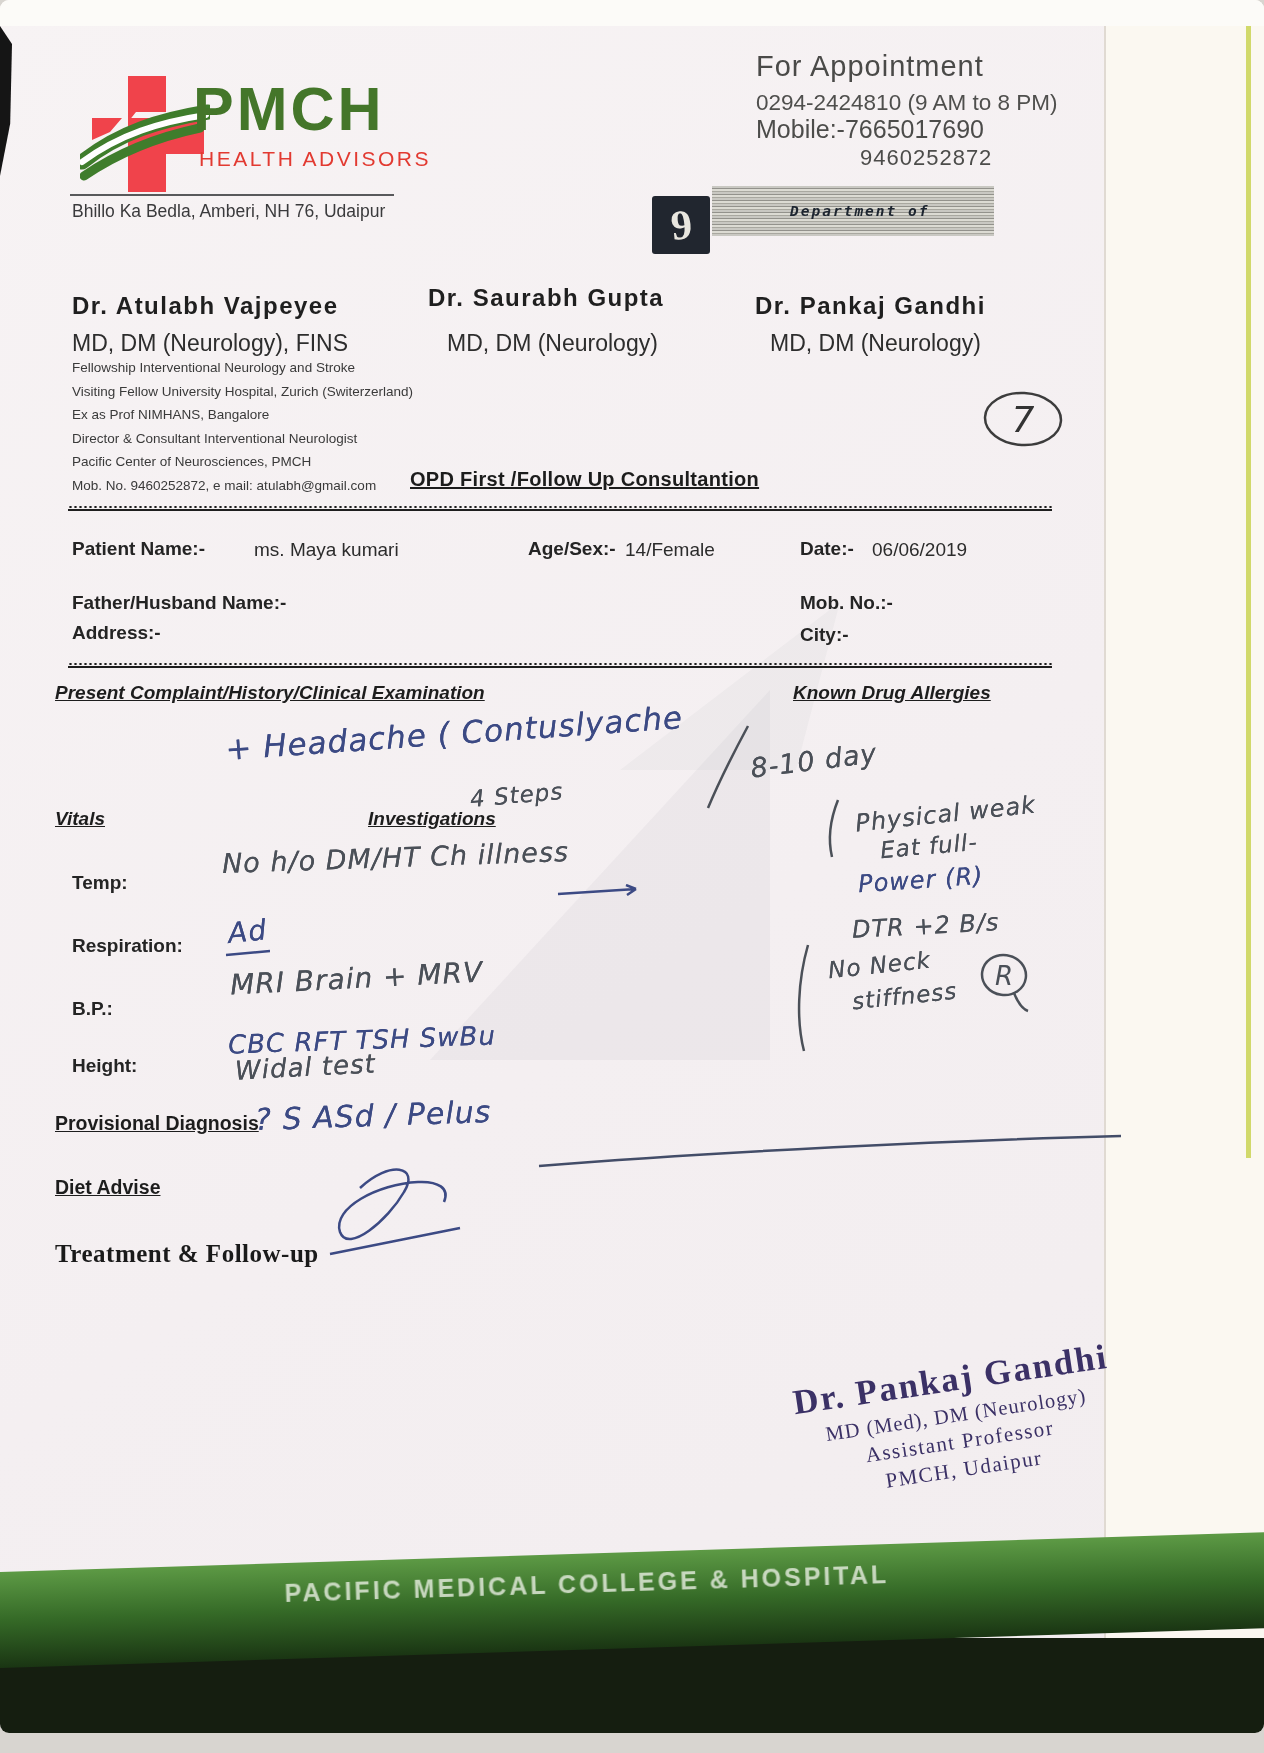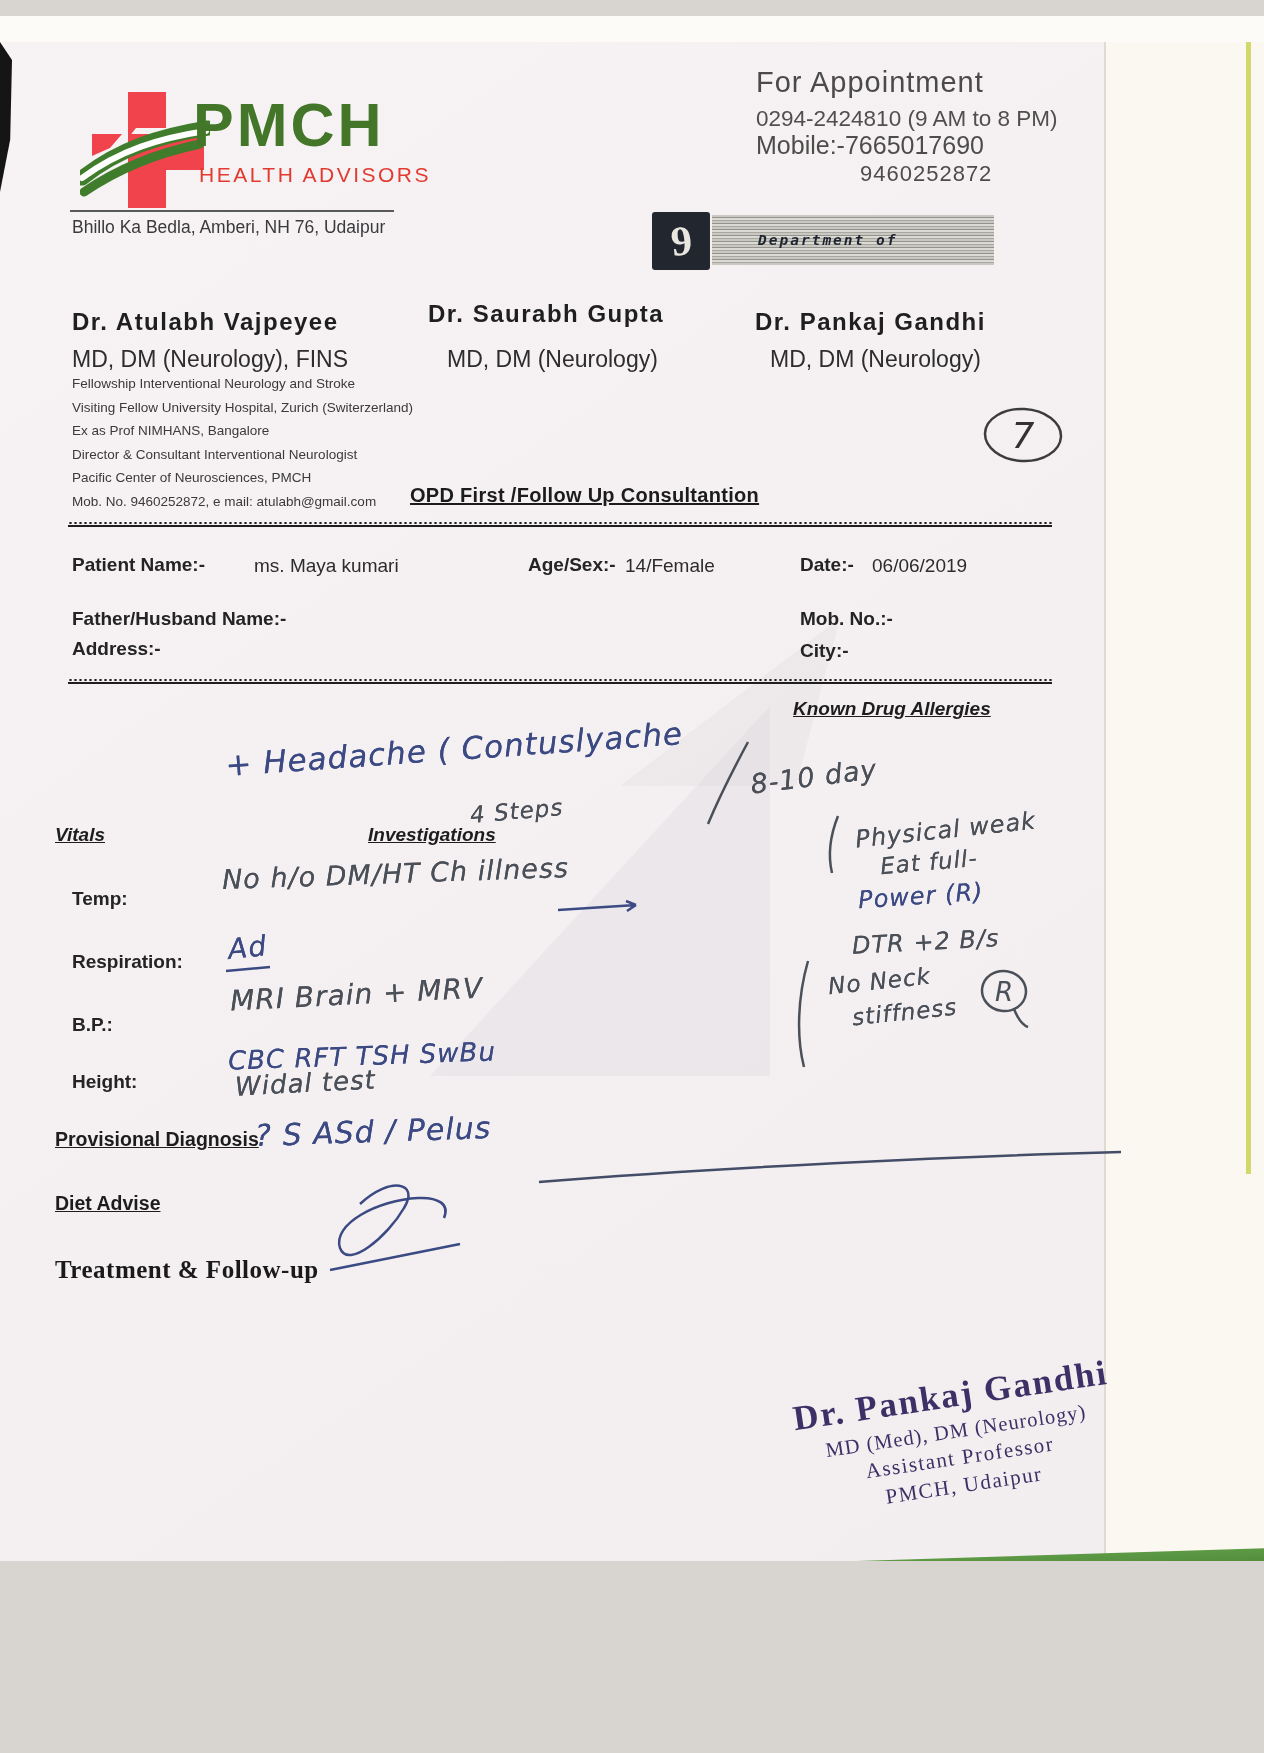--- a/index.html
+++ b/index.html
@@ -1,18 +1,18 @@
 <!DOCTYPE html>
 <html><head>
 <meta charset="utf-8">
 <style>
   html,body{margin:0;padding:0;background:#d8d5d0;}
-  .sheet{position:relative;width:1264px;height:1545px;margin:16px auto;overflow:hidden;
+  .sheet{position:relative;width:1264px;height:1733px;margin:0 auto;overflow:hidden;
          background:linear-gradient(145deg,#f7f3f4 0%,#f4eff1 55%,#f2edef 100%);
-         font-family:"Liberation Sans", sans-serif;color:#222;}
+         font-family:"Liberation Sans", sans-serif;color:#222;border-radius:9px;}
   .abs{position:absolute;}
   
   .right-strip{left:1104px;top:0;width:160px;height:1753px;background:#fbf8f1;border-left:2px solid #e0dad2;}
   .yellow-line{left:1246px;top:18px;width:5px;height:1140px;background:#c9d454;opacity:.85;}
   .top-strip{left:0;top:0;width:1264px;height:26px;background:#fcfbf8;}
   .black-wedge{left:0;top:26px;width:12px;height:150px;background:#151515;clip-path:polygon(0 0,100% 12%,85% 65%,0 100%);}
   
   .wm1{left:430px;top:690px;width:340px;height:370px;background:#6f7680;opacity:.06;clip-path:polygon(0 100%,100% 0,100% 100%);}
   .wm2{left:620px;top:560px;width:220px;height:210px;background:#7a808a;opacity:.05;clip-path:polygon(0 100%,100% 20%,80% 100%);}
   
@@ -22,23 +22,23 @@
   .brand-addr{left:72px;top:201px;font-size:17.5px;color:#3a3a3c;}
   
   .appt-title{left:756px;top:50px;font-size:29px;color:#4a4a48;letter-spacing:1px;}
   .appt-phone{left:756px;top:90px;font-size:22.5px;color:#4f4f4d;}
   .appt-mobile{left:756px;top:115px;font-size:25px;color:#4c4c4a;}
   .appt-alt{left:860px;top:145px;font-size:22px;color:#4c4c4a;letter-spacing:1px;}
   
   .dept-icon{left:652px;top:196px;width:58px;height:58px;background:#21262f;border-radius:3px;
              display:flex;align-items:center;justify-content:center;}
   .dept-icon span{color:#e8e6df;font-family:"Liberation Serif",serif;font-size:42px;font-weight:bold;transform:rotate(-6deg);}
-  .dept-band{left:712px;top:199px;width:282px;height:50px;
+  .dept-band{left:712px;top:186px;width:282px;height:50px;
              background:repeating-linear-gradient(180deg,#c9c8c2 0 2px,#93928c 2px 3px,#dcdbd3 3px 5px,#a9a8a0 5px 6px);
-             display:flex;flex-direction:column;justify-content:center;padding-left:46px;box-sizing:border-box;}
+             display:flex;flex-direction:column;justify-content:center;padding-left:78px;box-sizing:border-box;}
   .dept-band div{font-family:"DejaVu Sans Mono",monospace;font-style:italic;font-weight:bold;
                  font-size:14.5px;color:#1d2530;letter-spacing:2px;line-height:22px;}
   
   .doc-name{font-size:24px;font-weight:bold;color:#1f1f1f;letter-spacing:1.5px;}
   .doc-degree{font-size:23px;color:#2d2d2d;}
   .doc-creds div{font-size:13.5px;color:#3a3a3a;line-height:23.5px;}
   
   .opd-title{left:410px;top:468px;font-size:20px;font-weight:bold;color:#1c1c1c;
              text-decoration:underline;letter-spacing:.3px;}
   .dotrule{height:4px;width:984px;left:68px;
@@ -133,20 +133,21 @@
   <span class="abs lbl" style="left:528px;top:538px;">Age/Sex:-</span>
   <span class="abs val" style="left:625px;top:539px;">14/Female</span>
   <span class="abs lbl" style="left:800px;top:538px;">Date:-</span>
   <span class="abs val" style="left:872px;top:539px;">06/06/2019</span>
   <span class="abs lbl" style="left:72px;top:592px;">Father/Husband Name:-</span>
   <span class="abs lbl" style="left:800px;top:592px;">Mob. No.:-</span>
   <span class="abs lbl" style="left:72px;top:622px;">Address:-</span>
   <span class="abs lbl" style="left:800px;top:624px;">City:-</span>
   <div class="abs dotrule" style="top:662px;"></div>
 
+  <span class="abs sec-hdr" style="left:55px;top:682px;">Present Complaint/History/Clinical Examination</span>
   <span class="abs sec-hdr" style="left:793px;top:682px;">Known Drug Allergies</span>
   <span class="abs sec-hdr" style="left:55px;top:808px;">Vitals</span>
   <span class="abs sec-hdr" style="left:368px;top:808px;">Investigations</span>
   <span class="abs lbl" style="left:72px;top:872px;">Temp:</span>
   <span class="abs lbl" style="left:72px;top:935px;">Respiration:</span>
   <span class="abs lbl" style="left:72px;top:998px;">B.P.:</span>
   <span class="abs lbl" style="left:72px;top:1055px;">Height:</span>
   <span class="abs sec-hdr2" style="left:55px;top:1112px;">Provisional Diagnosis</span>
   <span class="abs sec-hdr2" style="left:55px;top:1176px;">Diet Advise</span>
   <span class="abs serif-hdr" style="left:55px;top:1240px;">Treatment &amp; Follow-up</span>

